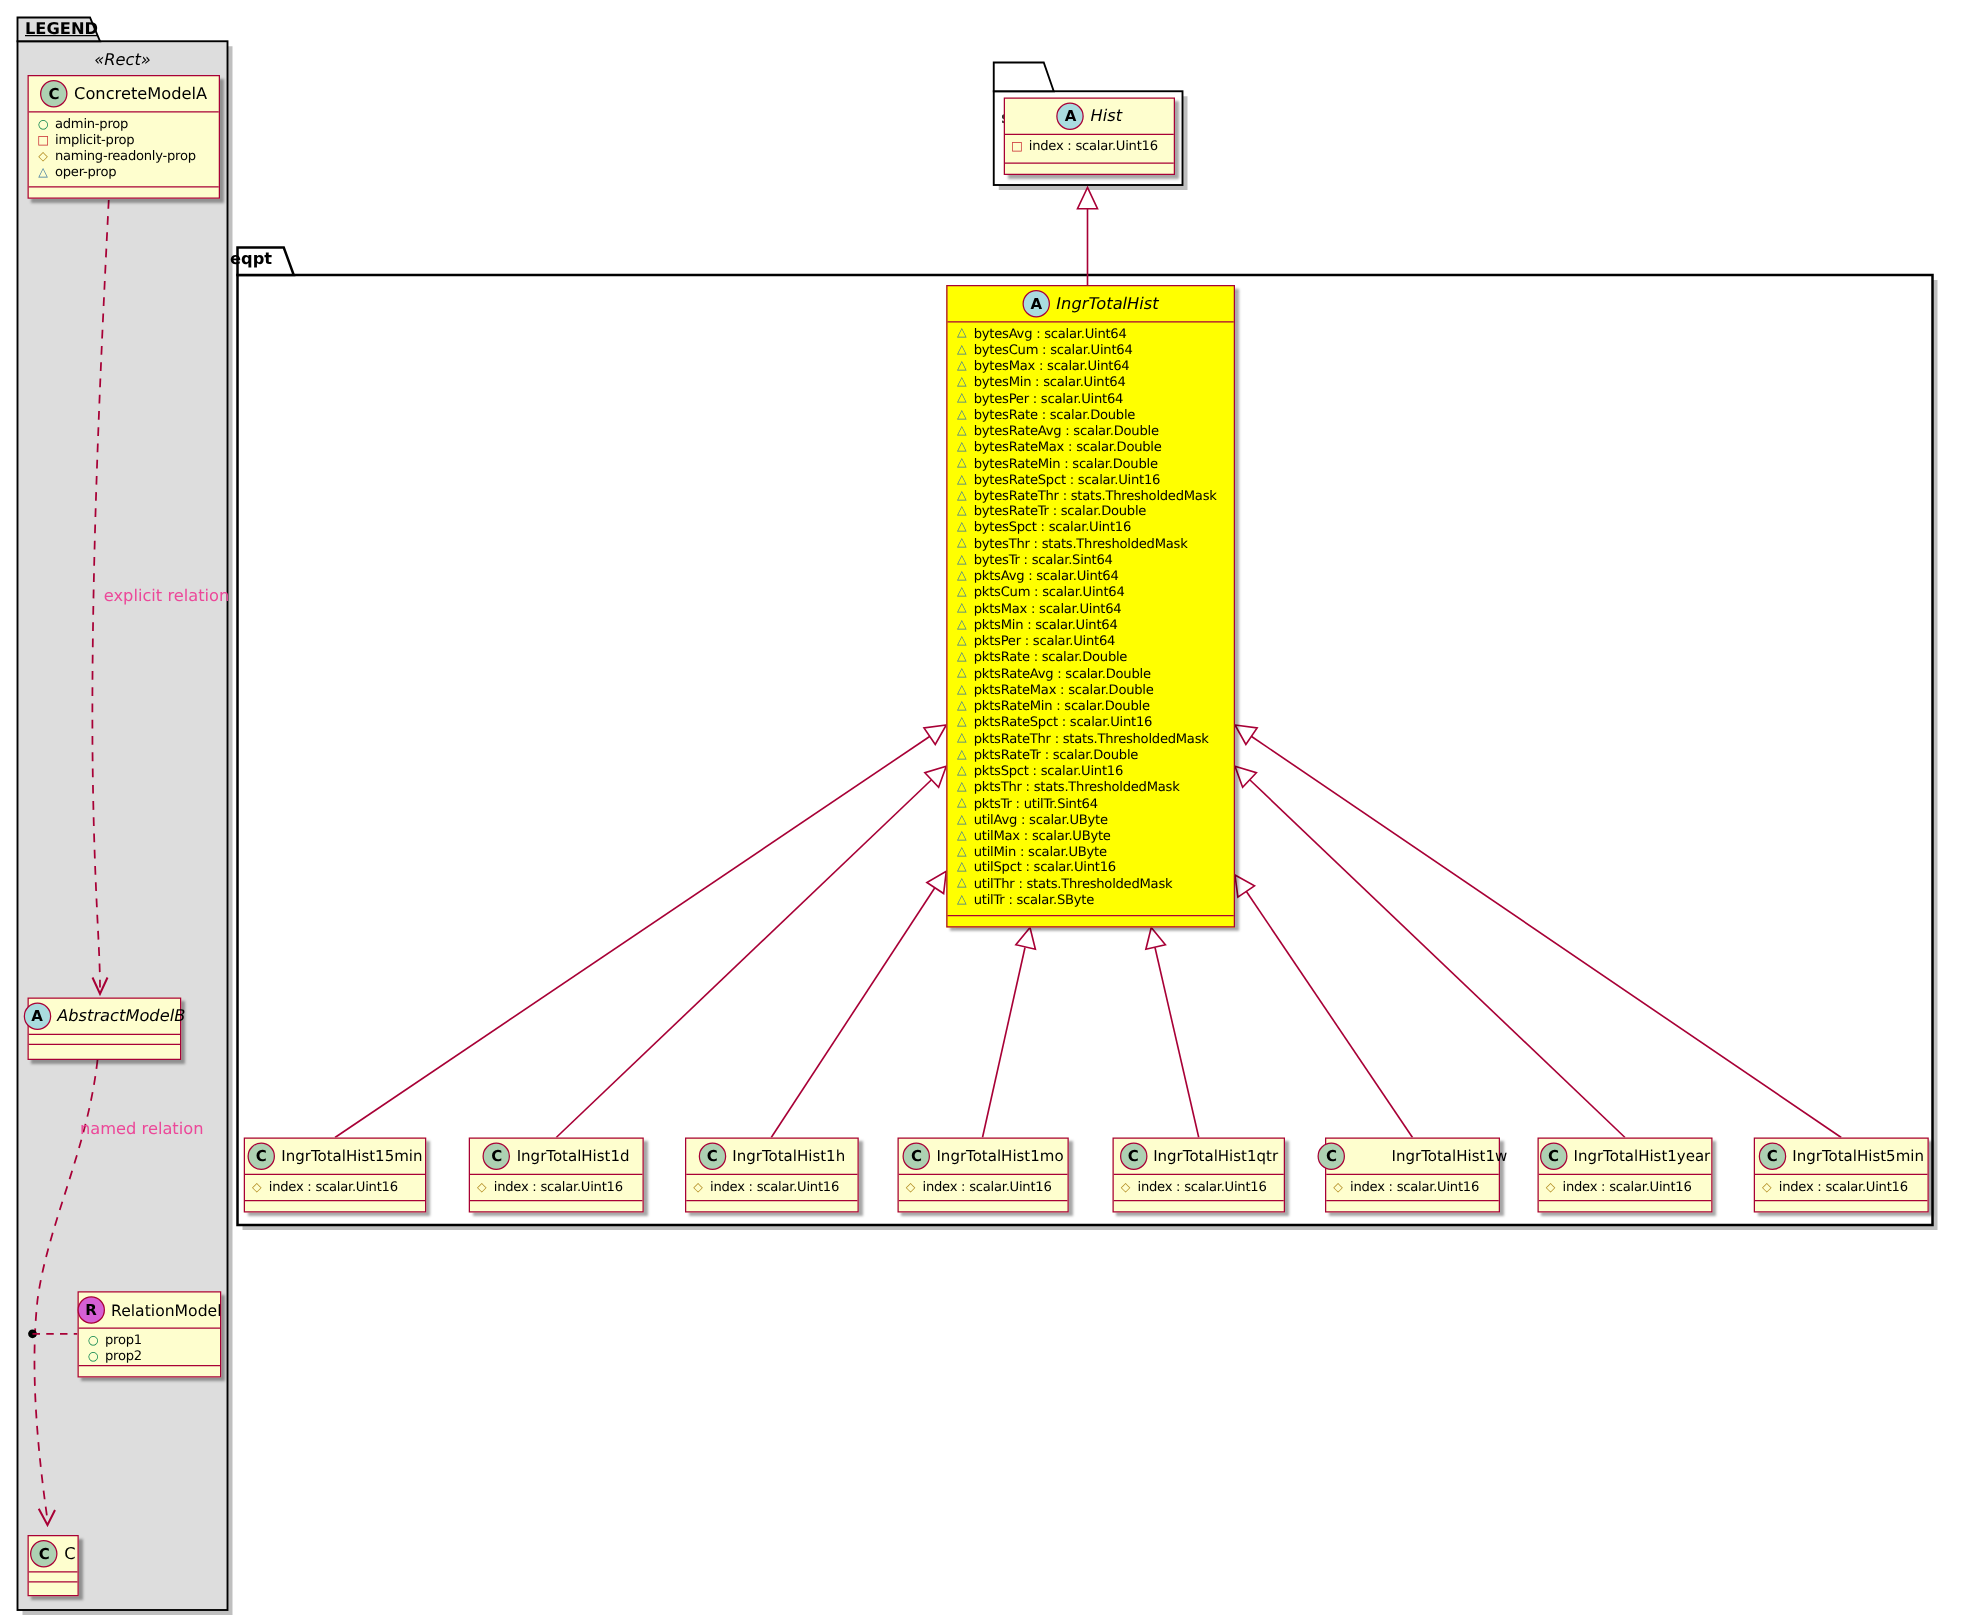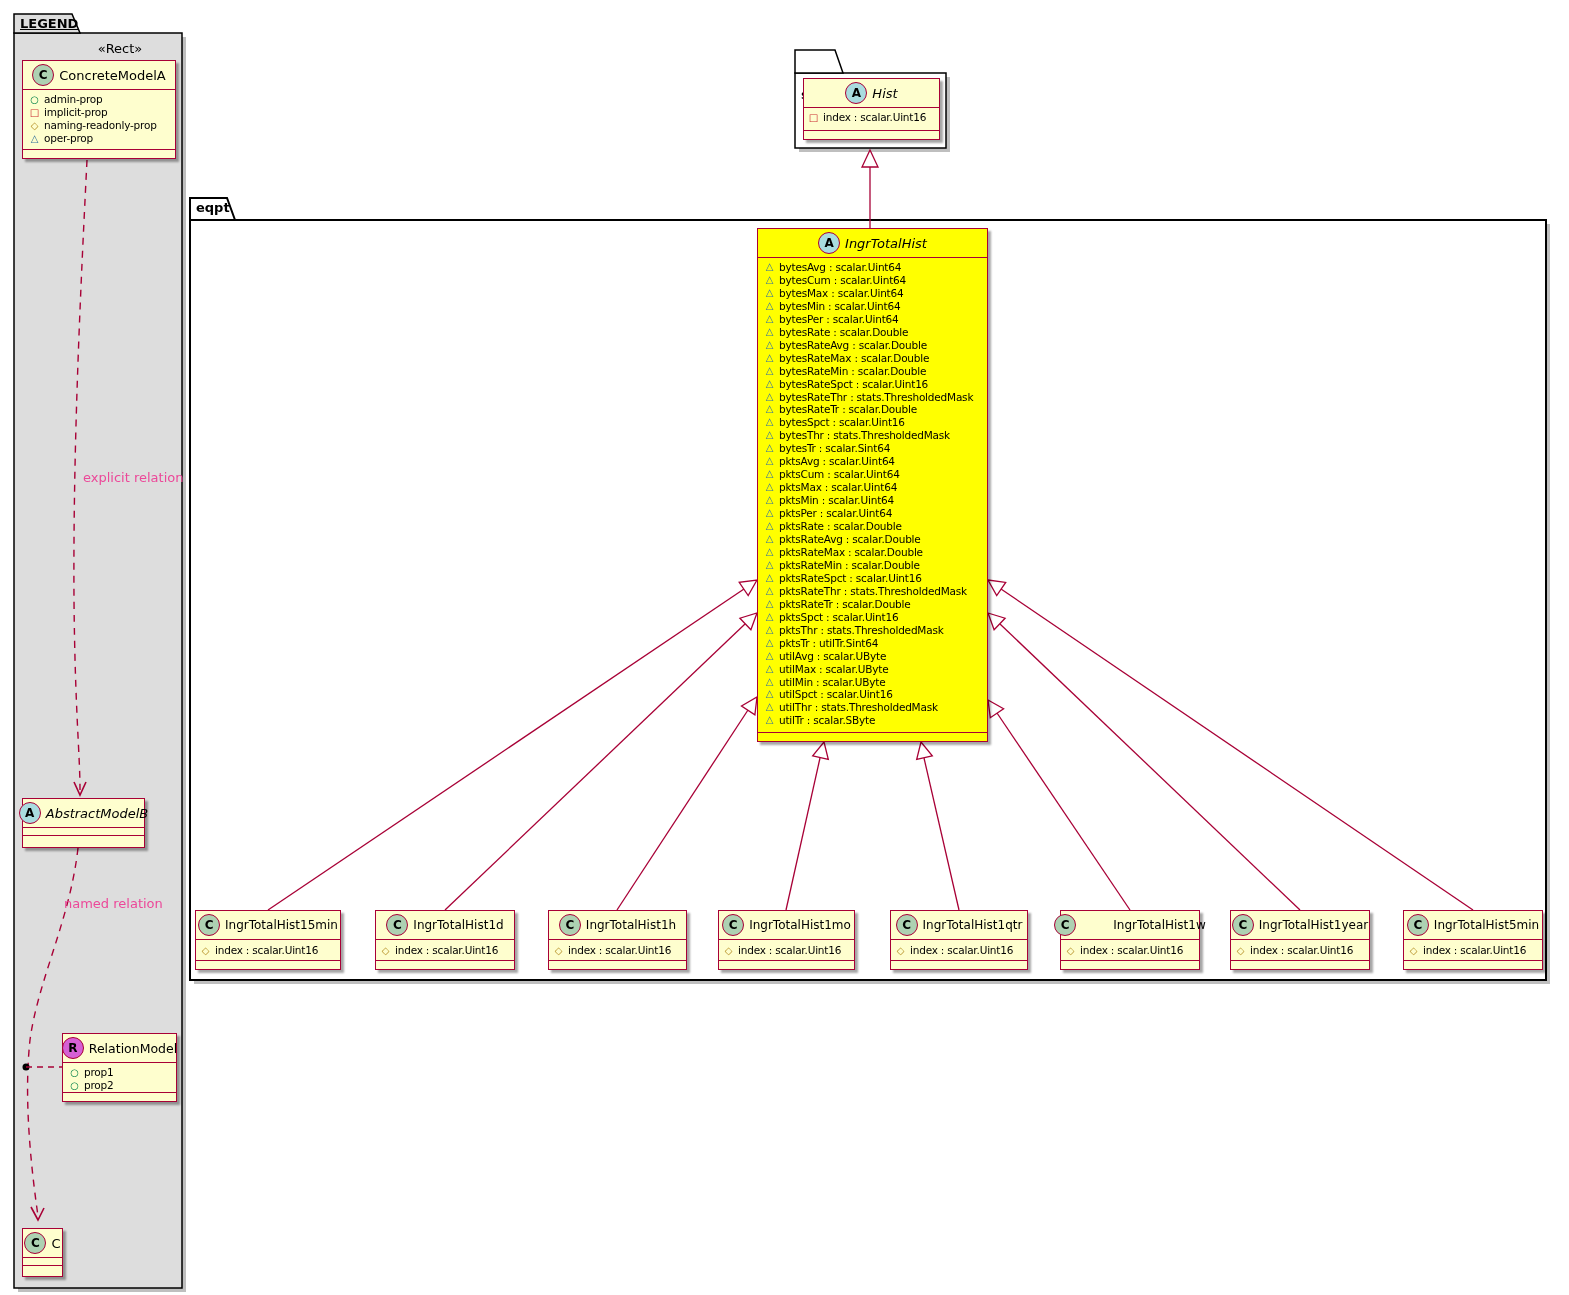--- a/index.html
+++ b/index.html
@@ -1,20 +1,20 @@
 <!DOCTYPE html>
 <html><head>
 <meta charset="utf-8">
 <style>
   html,body{margin:0;padding:0;background:#ffffff;}
   .canvas{position:relative;width:1569px;height:1295px;background:#ffffff;
           font-family:"DejaVu Sans","Liberation Sans",sans-serif;color:#000;overflow:hidden;}
   svg.layer{position:absolute;left:0;top:0;z-index:1;}
   .tab-label{position:absolute;z-index:2;font-size:13px;font-weight:bold;color:#000;white-space:nowrap;}
-  .stereotype{position:absolute;z-index:2;font-size:13px;text-align:center;white-space:nowrap;padding-left:22px;}
+  .stereotype{position:absolute;z-index:2;font-size:13px;font-style:italic;text-align:center;white-space:nowrap;}
   .rel-label{position:absolute;z-index:2;font-size:13px;color:#ec4899;white-space:nowrap;}
 
   .uml-class{position:absolute;z-index:3;background:#FEFECE;border:1.5px solid #A80036;
              box-shadow:3px 3px 2px rgba(0,0,0,0.35);box-sizing:border-box;
              display:flex;flex-direction:column;}
   .uml-class.highlight{background:#FFFF00;}
   .cls-header{display:flex;align-items:center;justify-content:center;gap:5px;padding:3px 5px;
               border-bottom:1px solid #A80036;flex:0 0 auto;}
   .spot{flex:0 0 auto;width:20px;height:20px;border-radius:50%;border:1px solid #A80036;
         text-align:center;line-height:20px;font-weight:bold;font-size:12px;}
@@ -93,21 +93,21 @@
 
     <line x1="1300" y1="910" x2="1000" y2="624" stroke="#A80036" stroke-width="1.3"></line>
     <polygon points="988,613 1005.1,618.2 994.1,629.8" fill="#FFFFFF" stroke="#A80036" stroke-width="1.3"></polygon>
 
     <line x1="1473" y1="910" x2="1001" y2="589" stroke="#A80036" stroke-width="1.3"></line>
     <polygon points="988,580 1005.7,582.4 996.7,595.6" fill="#FFFFFF" stroke="#A80036" stroke-width="1.3"></polygon>
   </svg>
 
   <div class="tab-label" style="left:20px;top:16px;text-decoration:underline;">LEGEND</div>
   <div class="tab-label" style="left:801px;top:53px;margin-top:34px;">stats</div>
-  <div class="tab-label" style="left:196px;top:200px;">eqpt</div>
+  <div class="tab-label" style="left:184px;top:200px;">eqpt</div>
   <div class="stereotype" style="left:14px;top:41px;width:168px;">«Rect»</div>
   <div class="rel-label" style="left:83px;top:470px;">explicit relation</div>
   <div class="rel-label" style="left:64px;top:896px;">named relation</div>
 
   <div class="uml-class" style="left:22px;top:60px;width:154px;height:99px;">
     <div class="cls-header">
       <span class="spot c">C</span>
       <span class="cls-name">ConcreteModelA</span>
     </div>
     <div class="attrs">

